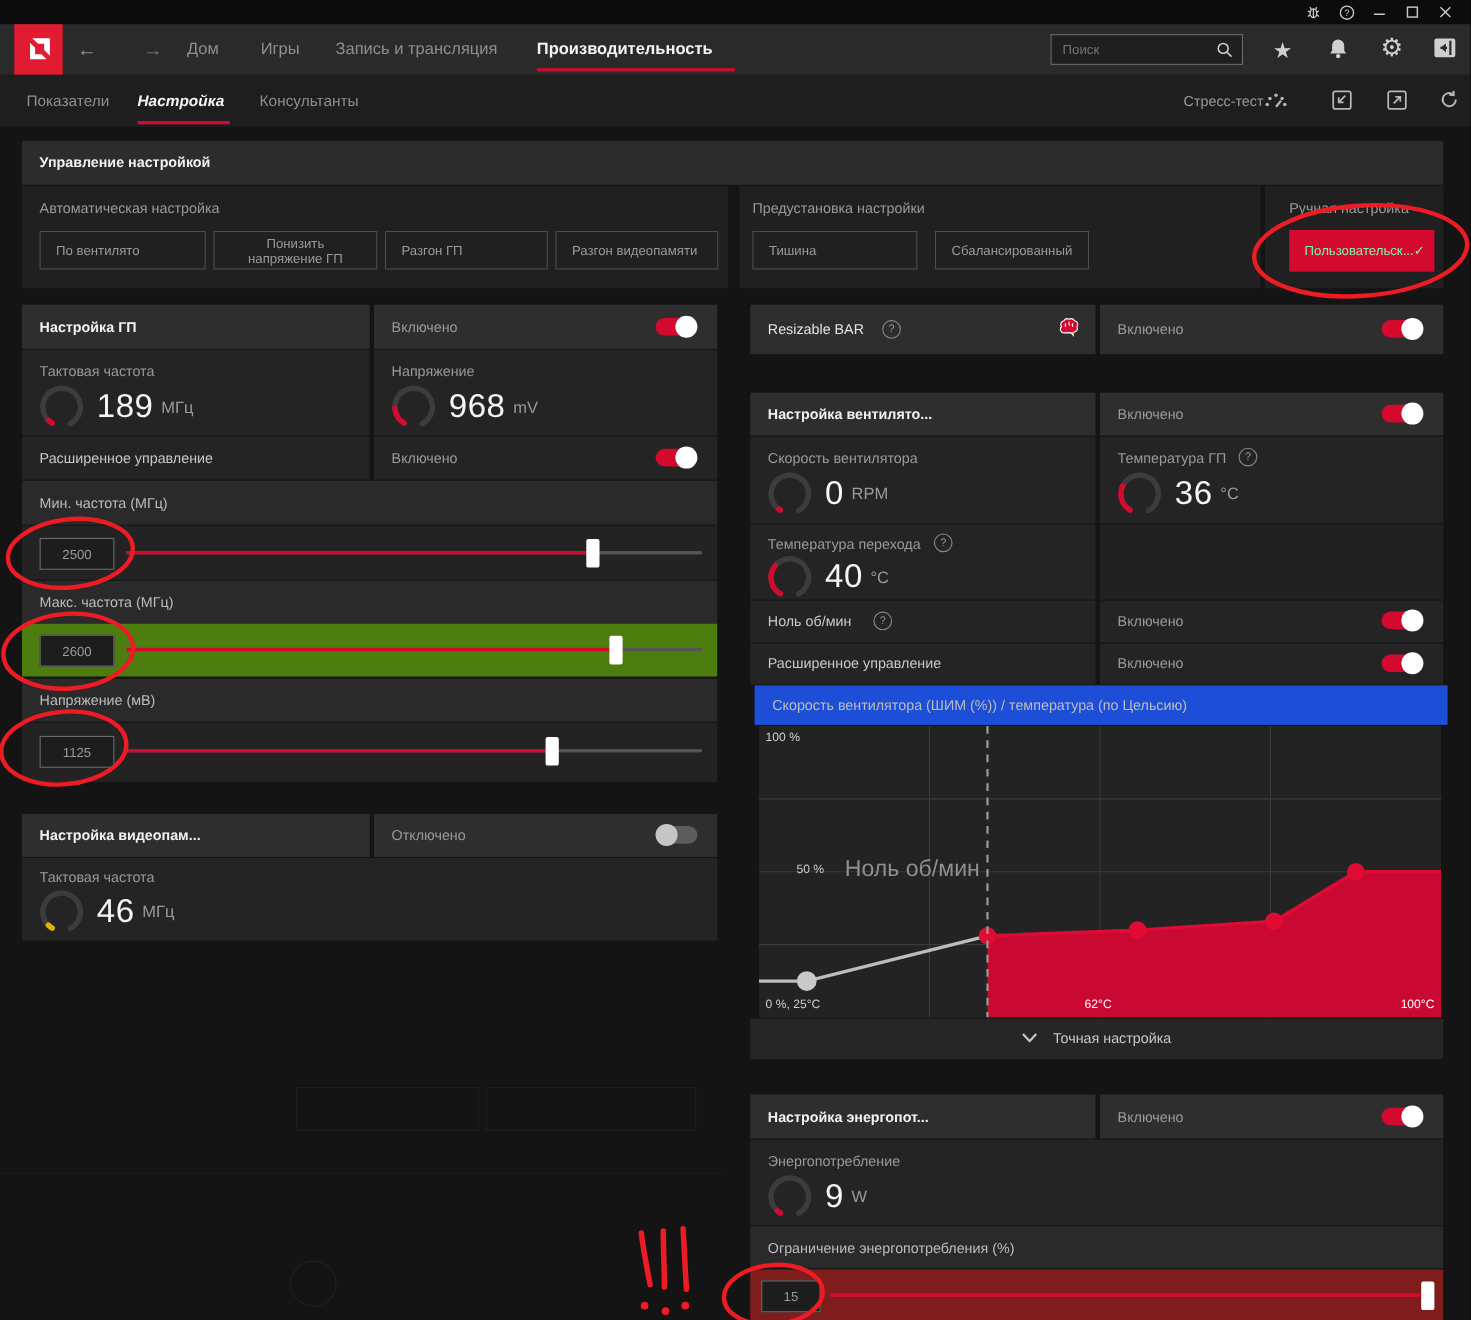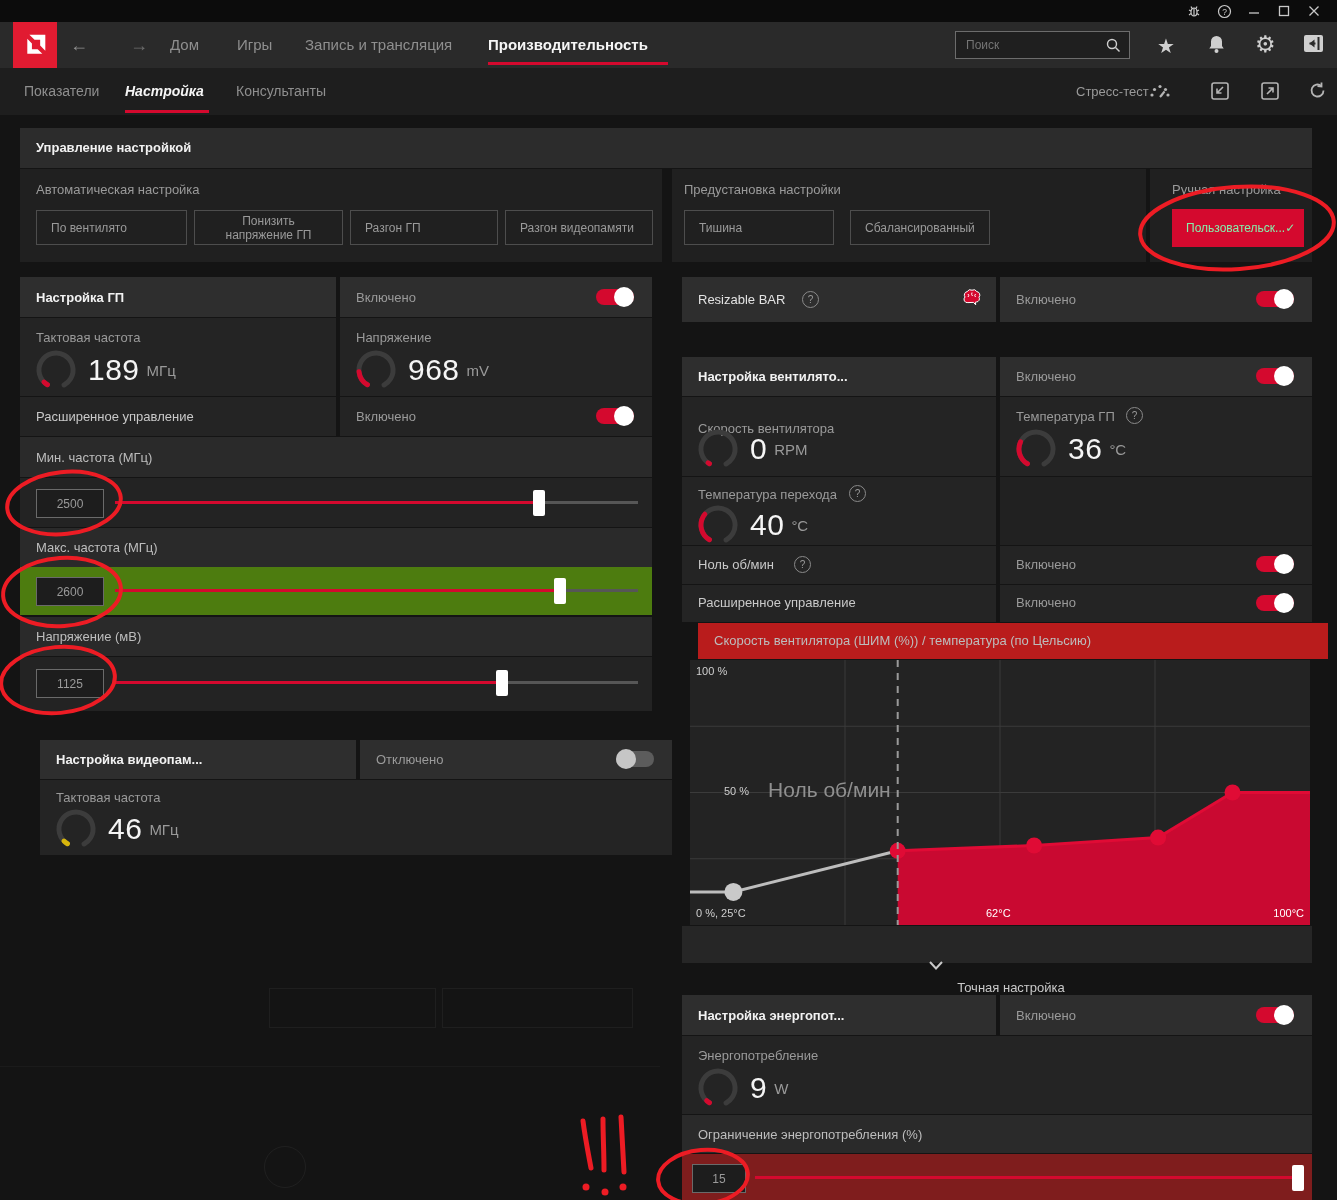--- a/index.html
+++ b/index.html
@@ -276,21 +276,21 @@
     <div class="cell" style="left:0;top:380px;width:632px;height:54px;background:#232323;">
       <div class="valbox" style="left:16px;top:12px;">1125</div>
       <div class="slider" style="left:95px;top:12px;width:523px;">
         <div class="track"></div>
           <div class="fill" style="width: 74%;"></div>
           <div class="handle" style="left: calc(74% - 6px);"></div>
       </div>
     </div>
   </div>
 
-  <div class="panel" style="left:20px;top:740px;width:632px;height:115px;margin-left:20px;">
+  <div class="panel" style="left:20px;top:740px;width:632px;height:115px;">
     <div class="cell hdr" style="left:0;top:0;width:316px;height:39px;">
       <span class="ptitle abs" style="left:16px;top:12px;">Настройка видеопам...</span>
     </div>
     <div class="cell hdr" style="left:320px;top:0;width:312px;height:39px;">
       <span class="status abs" style="left:16px;top:12px;">Отключено</span>
       <div class="toggle" style="right:18px;top:11px;">
           <div class="knob"></div>
         </div>
     </div>
     <div class="cell" style="left:0;top:40px;width:632px;height:75px;">
@@ -329,21 +329,21 @@
     <div class="cell hdr" style="left:0;top:0;width:314px;height:39px;">
       <span class="ptitle abs" style="left:16px;top:12px;">Настройка вентилято...</span>
     </div>
     <div class="cell hdr" style="left:318px;top:0;width:312px;height:39px;">
       <span class="status abs" style="left:16px;top:12px;">Включено</span>
       <div class="toggle on" style="right:18px;top:11px;">
           <div class="knob"></div>
         </div>
     </div>
     <div class="cell" style="left:0;top:40px;width:314px;height:79px;">
-      <span class="lbl abs" style="left:16px;top:24px;">Скорость вентилятора</span>
+      <span class="lbl abs" style="left:16px;top:12px;">Скорость вентилятора</span>
       <div class="gauge" style="left:14px;top:30px;">
         <svg viewBox="0 0 40 40">
             <circle class="track" cx="20" cy="20" r="15.5" fill="none" stroke-width="4.5" stroke-linecap="round" stroke-dasharray="81.15781021773633 97.38937226128358" transform="rotate(120 20 20)"></circle>
             <circle class="arc" cx="20" cy="20" r="15.5" fill="none" stroke-width="4.5" stroke-linecap="round" stroke="#d4092e" stroke-dasharray="1.6231562043547265 97.38937226128358" transform="rotate(120 20 20)"></circle>
           </svg>
         <span class="gnum">0</span>
         <span class="gunit">RPM</span>
       </div>
     </div>
     <div class="cell" style="left:318px;top:40px;width:312px;height:79px;">
@@ -383,21 +383,21 @@
     </div>
     <div class="cell" style="left:0;top:228px;width:314px;height:37px;">
       <span class="lbl abs" style="left:16px;top:10px;color:#c9c9c9;">Расширенное управление</span>
     </div>
     <div class="cell" style="left:318px;top:228px;width:312px;height:37px;">
       <span class="status abs" style="left:16px;top:10px;">Включено</span>
       <div class="toggle on" style="right:18px;top:10px;">
           <div class="knob"></div>
         </div>
     </div>
-    <div class="cell" style="left:16px;top:266px;width:630px;height:36px;background:#b91c1c;">
+    <div class="cell" style="left:4px;top:266px;width:630px;height:36px;background:#1d4ed8;">
       <span class="lbl abs" style="left:16px;top:10px;color:#bdbdbd;">Скорость вентилятора (ШИМ (%)) / температура (по Цельсию)</span>
     </div>
 
     <div class="chartwrap" style="left:8px;top:303px;width:620px;height:265px;">
       <svg id="fan-chart" width="620" height="265" viewBox="0 0 620 265">
           <line x1="0" y1="198.75" x2="620" y2="198.75" stroke="#3b3b3b" stroke-width="1"></line>
           <line x1="0" y1="132.5" x2="620" y2="132.5" stroke="#3b3b3b" stroke-width="1"></line>
           <line x1="0" y1="66.25" x2="620" y2="66.25" stroke="#3b3b3b" stroke-width="1"></line>
           <line x1="155" y1="0" x2="155" y2="265" stroke="#3b3b3b" stroke-width="1"></line>
           <line x1="310" y1="0" x2="310" y2="265" stroke="#3b3b3b" stroke-width="1"></line>
@@ -418,21 +418,21 @@
       <span class="chartlbl" style="left:296px;bottom:6px;color:#fff;">62°C</span>
       <span class="chartlbl" style="right:6px;bottom:6px;color:#fff;">100°C</span>
       <span class="abs" style="left:78px;top:118px;font-size:21px;color:#8f8f8f;">Ноль об/мин</span>
     </div>
 
     <div class="cell" style="left:0;top:569px;width:630px;height:37px;background:#262626;">
       <div class="abs" style="left:0;right:0;top:10px;display:flex;justify-content:center;gap:14px;align-items:center;">
         <svg width="14" height="9" viewBox="0 0 14 9">
             <path d="M1 1 L7 7.5 L13 1" stroke="#c9c9c9" stroke-width="2" fill="none"></path>
           </svg>
-        <span class="lbl" style="color:#c9c9c9;margin-top:44px;">Точная настройка</span>
+        <span class="lbl" style="color:#c9c9c9;">Точная настройка</span>
       </div>
     </div>
   </div>
 
   <div class="panel" style="left:682px;top:995px;width:630px;height:205px;">
     <div class="cell hdr" style="left:0;top:0;width:314px;height:40px;">
       <span class="ptitle abs" style="left:16px;top:13px;">Настройка энергопот...</span>
     </div>
     <div class="cell hdr" style="left:318px;top:0;width:312px;height:40px;">
       <span class="status abs" style="left:16px;top:13px;">Включено</span>

